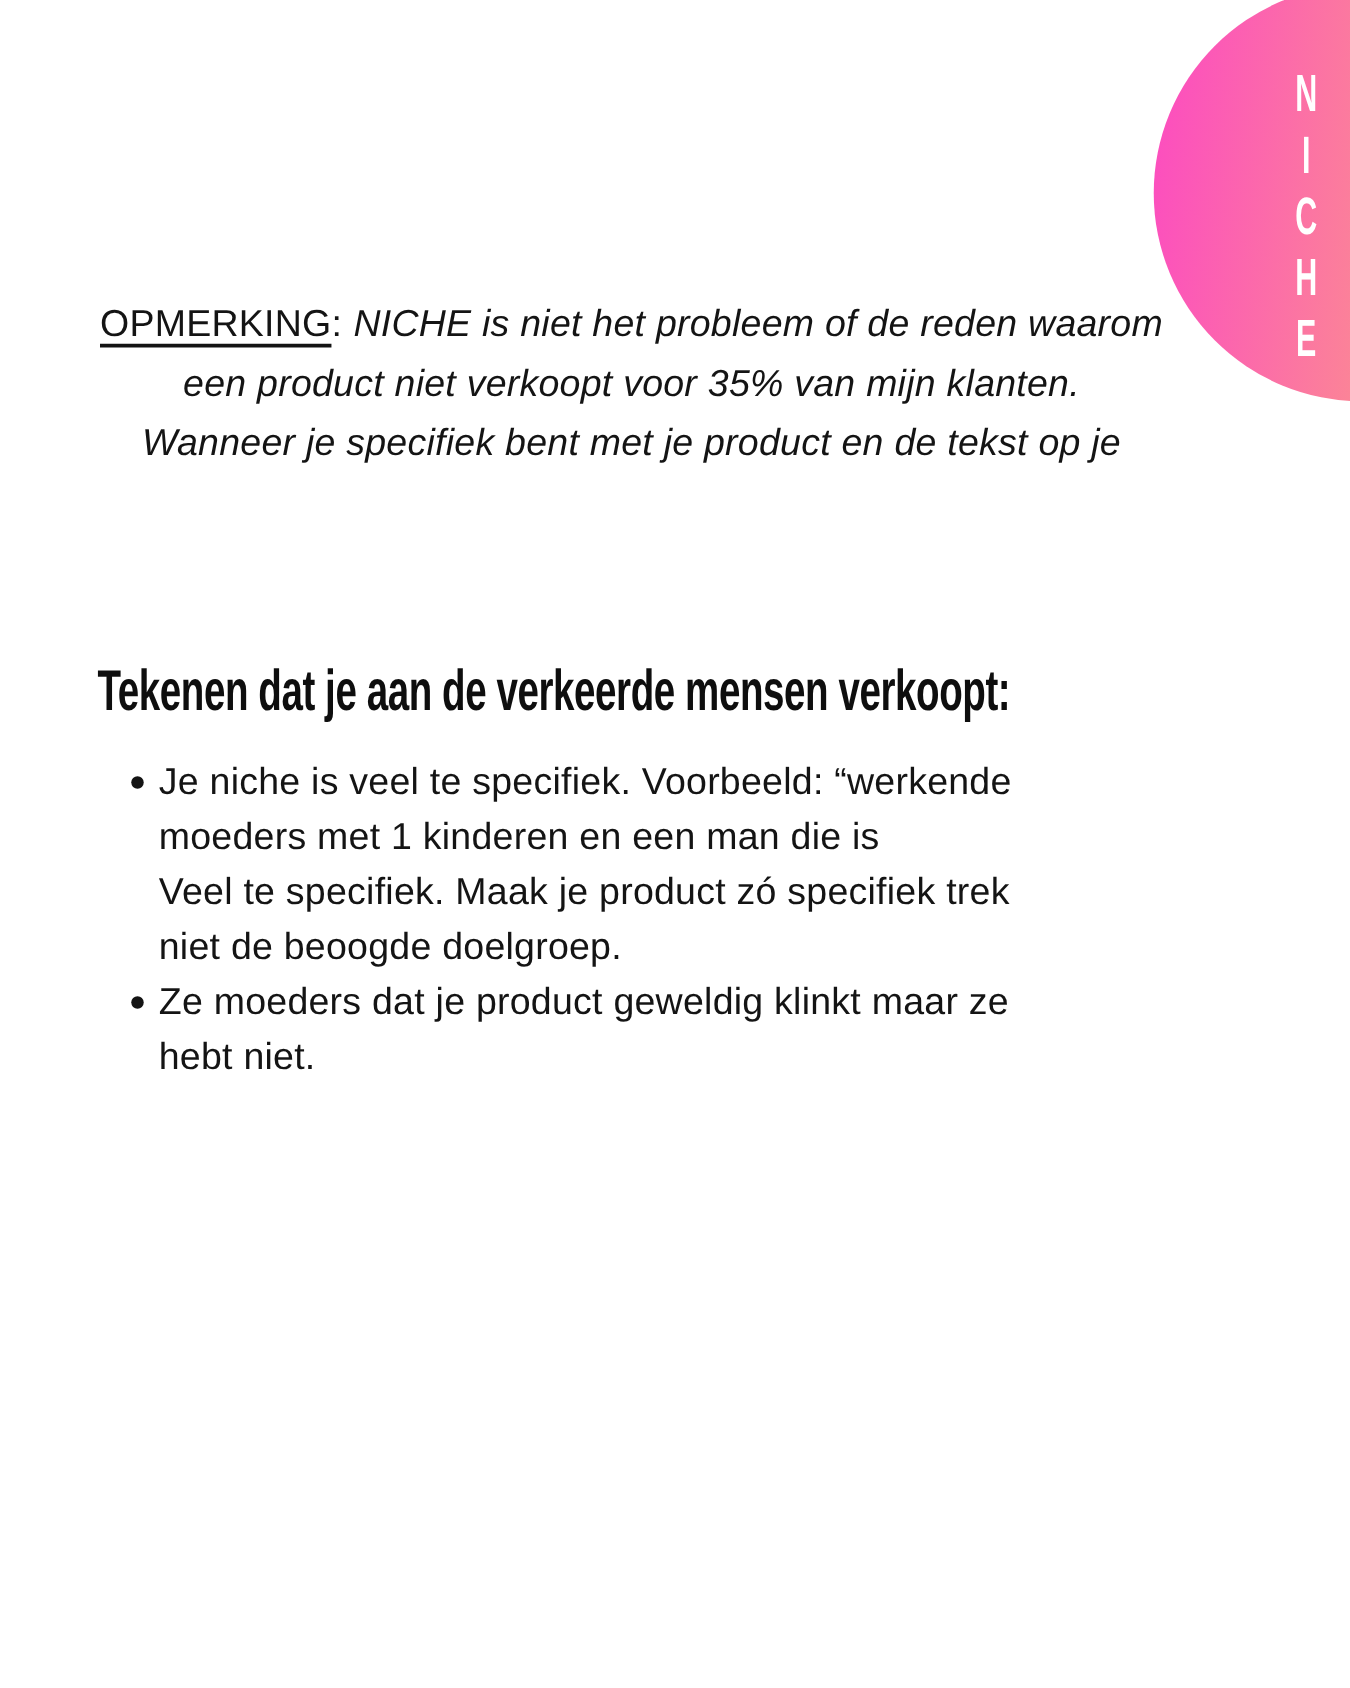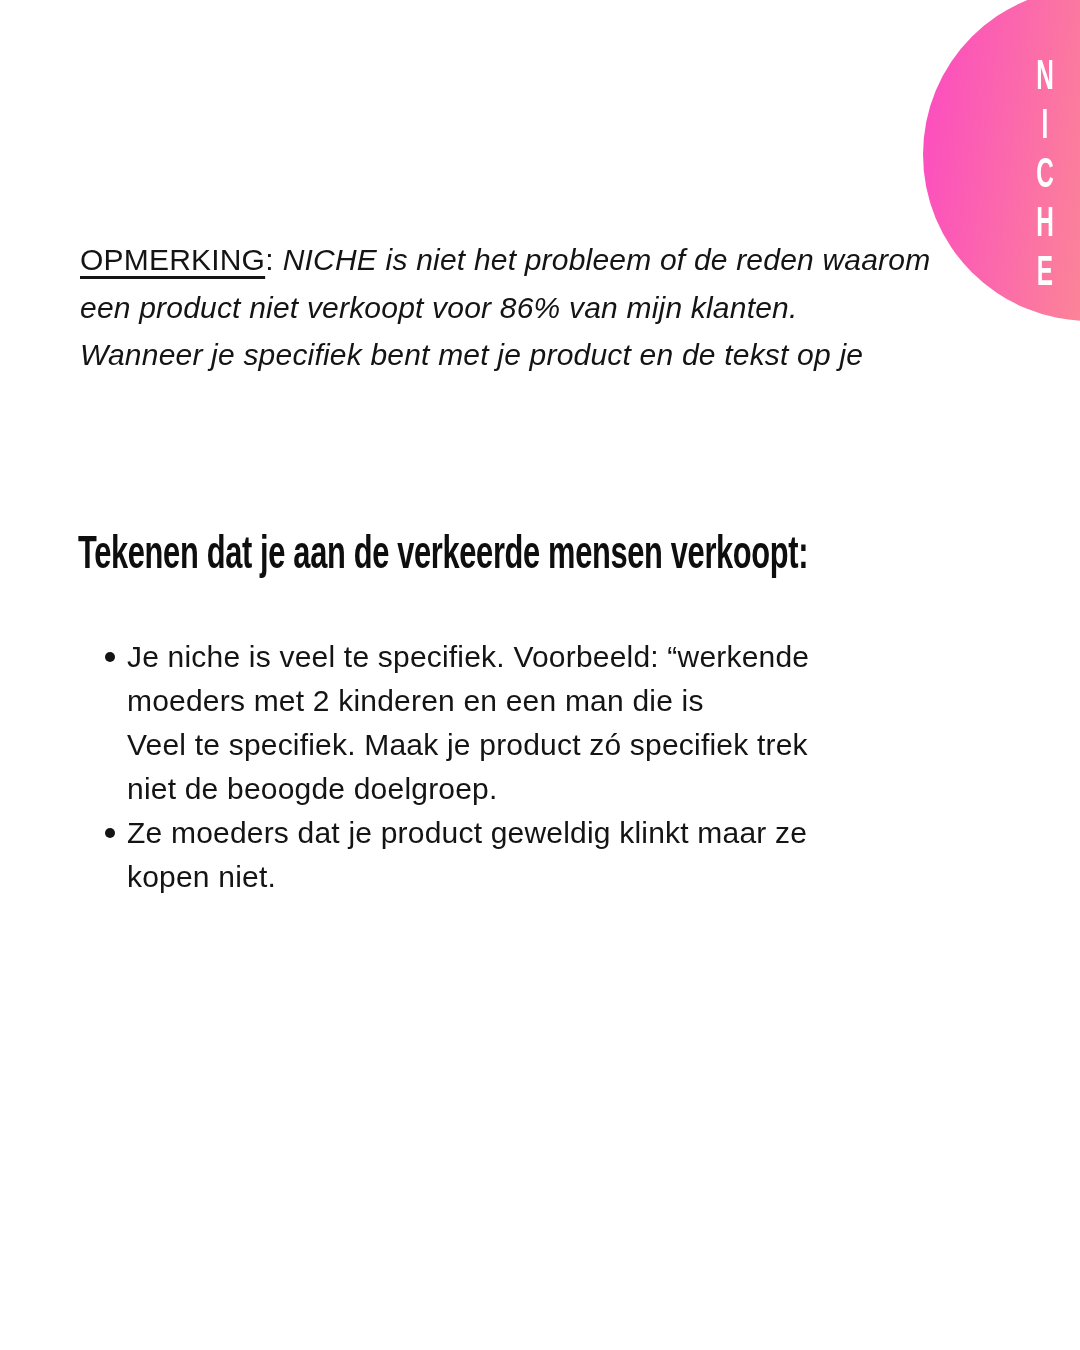--- a/index.html
+++ b/index.html
@@ -43,20 +43,21 @@
   
   .note {
     position: absolute;
     left: 80px;
     top: 236px;
     font-size: 30px;
     line-height: 47.5px;
     font-style: italic;
     letter-spacing: 0.2px;
     white-space: nowrap;
+    text-align: center;
   }
   .note .note-line { display: block; }
   .note .note-label {
     font-style: normal;
     text-decoration: underline;
     text-decoration-thickness: 2.5px;
     text-underline-offset: 6px;
   }
   .note .note-sep {
     font-style: normal;
@@ -75,21 +76,21 @@
     white-space: nowrap;
     transform: scaleX(0.67);
     transform-origin: 0 0;
     color: #0e0e0e;
   }
 
   
   .signs-list {
     position: absolute;
     left: 80px;
-    top: 635px;
+    top: 604px;
     list-style: none;
     font-size: 30px;
     line-height: 44px;
     letter-spacing: 0.2px;
   }
   .signs-list li {
     position: relative;
     padding-left: 47px;
     white-space: nowrap;
   }
@@ -114,32 +115,32 @@
   <div class="badge-letters" style="color: rgb(255, 255, 255);">
     <span class="badge-letter">N</span>
     <span class="badge-letter">I</span>
     <span class="badge-letter">C</span>
     <span class="badge-letter">H</span>
     <span class="badge-letter">E</span>
   </div>
 
   <p class="note">
     <span class="note-line"><span class="note-label">OPMERKING</span><span class="note-sep">:</span><span class="note-rest">NICHE is niet het probleem of de reden waarom</span></span>
-    <span class="note-line">een product niet verkoopt voor 86% van mijn klanten.</span>
+    <span class="note-line">een product niet verkoopt voor 35% van mijn klanten.</span>
     <span class="note-line">Wanneer je specifiek bent met je product en de tekst op je</span>
   </p>
 
   <h2 class="heading">Tekenen dat je aan de verkeerde mensen verkoopt:</h2>
 
   <ul class="signs-list">
     <li>
       <span class="li-line">Je niche is veel te specifiek. Voorbeeld: “werkende</span>
-      <span class="li-line">moeders met 2 kinderen en een man die is</span>
+      <span class="li-line">moeders met 1 kinderen en een man die is</span>
       <span class="li-line">Veel te specifiek. Maak je product zó specifiek trek</span>
       <span class="li-line">niet de beoogde doelgroep.</span>
     </li>
     <li>
       <span class="li-line">Ze moeders dat je product geweldig klinkt maar ze</span>
-      <span class="li-line">kopen niet.</span>
+      <span class="li-line">hebt niet.</span>
     </li>
   </ul>
 
 </div>
 
 </body></html>

